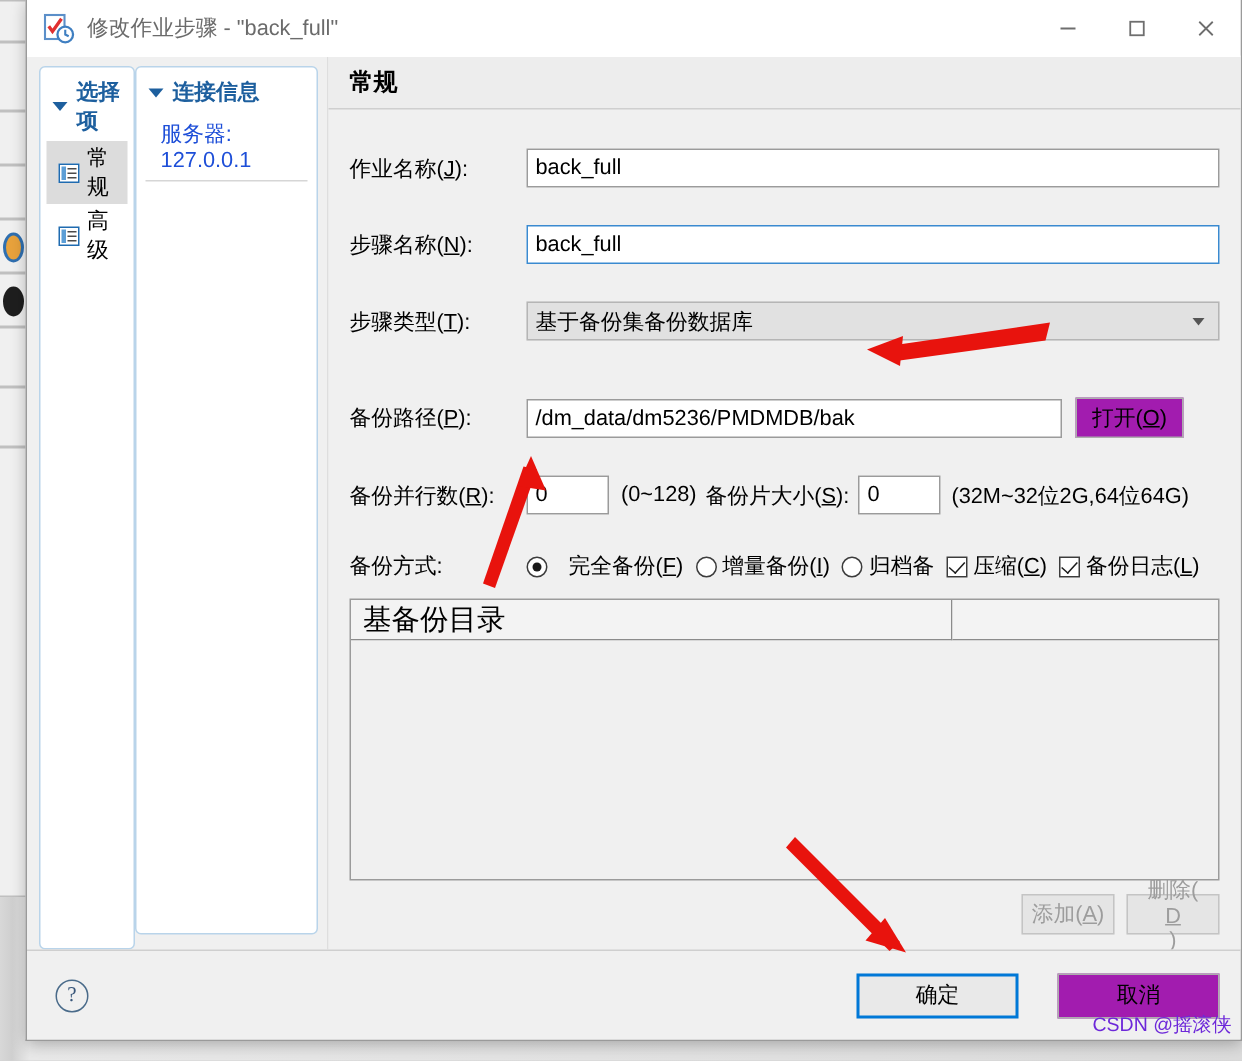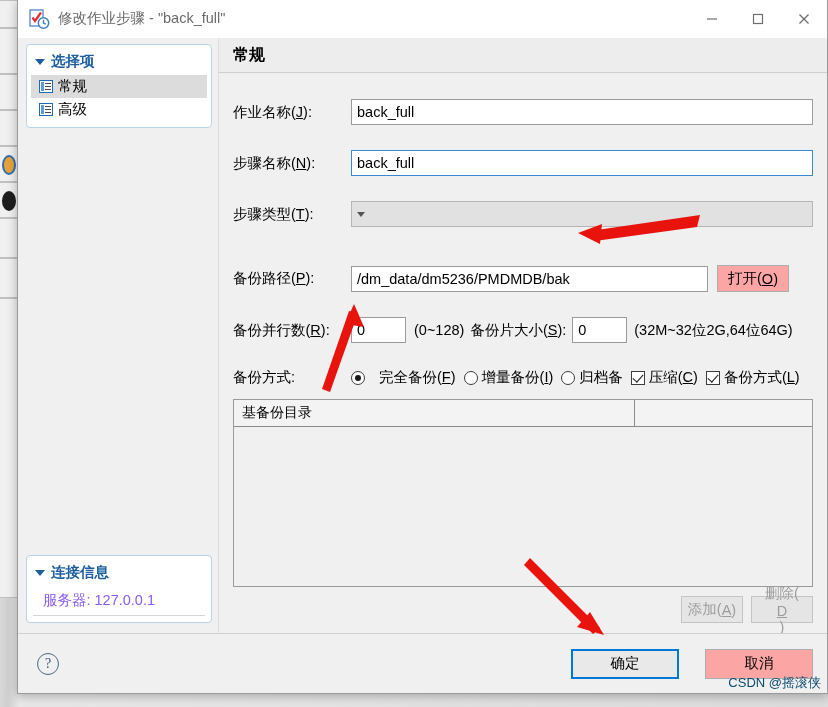--- a/index.html
+++ b/index.html
@@ -58,21 +58,21 @@
 
   
   #dlg-body { flex: 1 1 auto; display: flex; min-height: 0; background: #f0f0f0; }
 
   
   #left-pane {
     width: 201px; flex: 0 0 201px;
     background: #f0f0f0;
     border-right: 1px solid #dedede;
     padding: 6px 6px 0 8px;
-    display: flex; flex-direction: column;
+    display: flex; flex-direction: row;
   }
   .group-box {
     background: #ffffff;
     border: 1px solid #b9d4ea;
     border-radius: 4px;
     padding: 4px 0 6px 0;
   }
   .group-header {
     display: flex; align-items: center; gap: 6px;
     padding: 3px 6px 4px 8px;
@@ -92,21 +92,21 @@
     content: ""; position: absolute; left: 1px; top: 1px; width: 3px; height: 9px; background: #5c9ed6;
   }
   .list-icon::after {
     content: ""; position: absolute; left: 5px; top: 2px; width: 6px; height: 1px;
     background: #4a4a4a;
     box-shadow: 0 3px 0 #4a4a4a, 0 6px 0 #4a4a4a;
   }
   #left-spacer { flex: 1 1 auto; }
   #conn-box { margin-bottom: 10px; }
   .conn-row {
-    font-size: 14.5px; color: #8b5cf6; padding: 5px 8px 5px 10px;
+    font-size: 14.5px; color: #1d4ed8; padding: 5px 8px 5px 10px;
     border-bottom: 1px solid #d6d6d6; margin: 0 6px;
   }
   .conn-link-row { display: flex; align-items: center; gap: 6px; padding: 6px 8px 4px 10px; margin: 0 6px; }
   .conn-icon { width: 14px; height: 14px; position: relative; flex: 0 0 14px; }
   .conn-link { color: #1d3fa0; text-decoration: underline; font-size: 14.5px; }
 
   
   #right-pane { flex: 1 1 auto; display: flex; flex-direction: column; min-width: 0; background: #f0f0f0; }
   #page-head {
     height: 35px; flex: 0 0 35px; background: #ededed;
@@ -130,21 +130,21 @@
   .textbox.focused { border: 1px solid #3a8ad0; }
 
   .combo {
     height: 26px; background: #e1e1e1; border: 1px solid #b5b5b5;
     font-size: 14.5px; color: #000; padding: 0 5px;
     display: flex; align-items: center; justify-content: space-between; flex: 1 1 auto;
   }
   .chev { width: 0; height: 0; border-left: 4px solid transparent; border-right: 4px solid transparent; border-top: 5px solid #555; margin-right: 4px; }
 
   .btn {
-    background: #fca5a5; border: 1px solid #adadad;
+    background: #a21caf; border: 1px solid #adadad;
     font-size: 14.5px; color: #000; height: 27px; padding: 0 10px;
     display: inline-flex; align-items: center; justify-content: center; white-space: nowrap;
   }
   .btn.disabled { color: #9d9d9d; border-color: #c4c4c4; background: #e5e5e5; }
   .btn.primary { border: 2px solid #0078d7; background: #e9e9e9; }
 
   .radio { width: 14px; height: 14px; border: 1.6px solid #3c3c3c; border-radius: 50%; position: relative; flex: 0 0 14px; background: #fff; }
   .radio.on::after { content: ""; position: absolute; left: 3px; top: 3px; width: 6px; height: 6px; border-radius: 50%; background: #1a1a1a; }
   .checkbox { width: 14px; height: 14px; border: 1.4px solid #3c3c3c; position: relative; flex: 0 0 14px; background: #fff; }
   .checkbox.on::after {
@@ -158,21 +158,21 @@
     flex: 1 1 auto; min-height: 0;
     border: 1px solid #9b9b9b; background: #f0f0f0;
     margin-top: 2px;
     display: flex; flex-direction: column;
   }
   #list-head { display: flex; height: 27px; flex: 0 0 27px; }
   #col-head {
     width: 401px; flex: 0 0 401px; background: #f3f3f3;
     border-right: 1px solid #8b8b8b; border-bottom: 1px solid #8b8b8b;
     display: flex; align-items: center; padding-left: 8px;
-    font-size: 14px; color: #000;
+    font-size: 19px; color: #000;
   }
   #col-rest { flex: 1 1 auto; background: #f3f3f3; border-bottom: 1px solid #8b8b8b; }
   #list-body { flex: 1 1 auto; background: #f0f0f0; }
 
   #list-btn-row { display: flex; justify-content: flex-end; gap: 8px; padding: 9px 0 10px 0; }
 
   
   #footer {
     flex: 0 0 60px; height: 60px; border-top: 1px solid #cfcfcf;
     background: #f0f0f0; display: flex; align-items: center; padding: 0 14px;
@@ -181,21 +181,21 @@
   #help-icon {
     width: 22px; height: 22px; border: 1.5px solid #4a6b8a; border-radius: 50%;
     color: #38567a; font-size: 14px; display: flex; align-items: center; justify-content: center;
     margin-left: 5px; font-family: "Liberation Serif", serif;
   }
   #footer-btns { margin-left: auto; display: flex; gap: 26px; }
   #footer-btns .btn { height: 30px; width: 108px; font-size: 14.5px; }
 
   #watermark {
     position: absolute; right: 6px; bottom: 1px;
-    font-size: 13px; color: #0c4a6e; white-space: nowrap;
+    font-size: 13px; color: #6d28d9; white-space: nowrap;
   }
 
   
   .arrow { position: absolute; pointer-events: none; }
 </style>
 </head>
 <body>
 
 <div id="backdrop">
   <div class="bg-stripe" style="top:0px;height:28px;"></div>
@@ -287,20 +287,21 @@
         </div>
 
         <div class="row">
           <span class="lbl lbl-w"><span>步骤名称(</span><u>N</u><span>):</span></span>
           <span class="textbox focused" style="flex:1 1 auto;">back_full</span>
         </div>
 
         <div class="row" style="margin-bottom:26px;">
           <span class="lbl lbl-w"><span>步骤类型(</span><u>T</u><span>):</span></span>
           <span class="combo">
+            <span>基于备份集备份数据库</span>
             <span class="chev"></span>
           </span>
         </div>
 
         <div class="row">
           <span class="lbl lbl-w"><span>备份路径(</span><u>P</u><span>):</span></span>
           <span class="textbox" style="width:357px;flex:0 0 357px;">/dm_data/dm5236/PMDMDB/bak</span>
           <span class="btn" style="margin-left:9px;">
               <span>打开(</span>
               <u>O</u>
@@ -330,21 +331,21 @@
           <span class="opt" style="margin-right:8px;">
             <span class="radio"></span>
             <span><span>归档备</span><u></u><span></span></span>
           </span>
           <span class="opt" style="margin-right:8px;">
             <span class="checkbox on"></span>
             <span><span>压缩(</span><u>C</u><span>)</span></span>
           </span>
           <span class="opt">
             <span class="checkbox on"></span>
-            <span><span>备份方式(</span><u>L</u><span>)</span></span>
+            <span><span>备份日志(</span><u>L</u><span>)</span></span>
           </span>
         </div>
 
         <div id="list-panel">
           <div id="list-head">
             <div id="col-head">基备份目录</div>
             <div id="col-rest"></div>
           </div>
           <div id="list-body"></div>
         </div>

